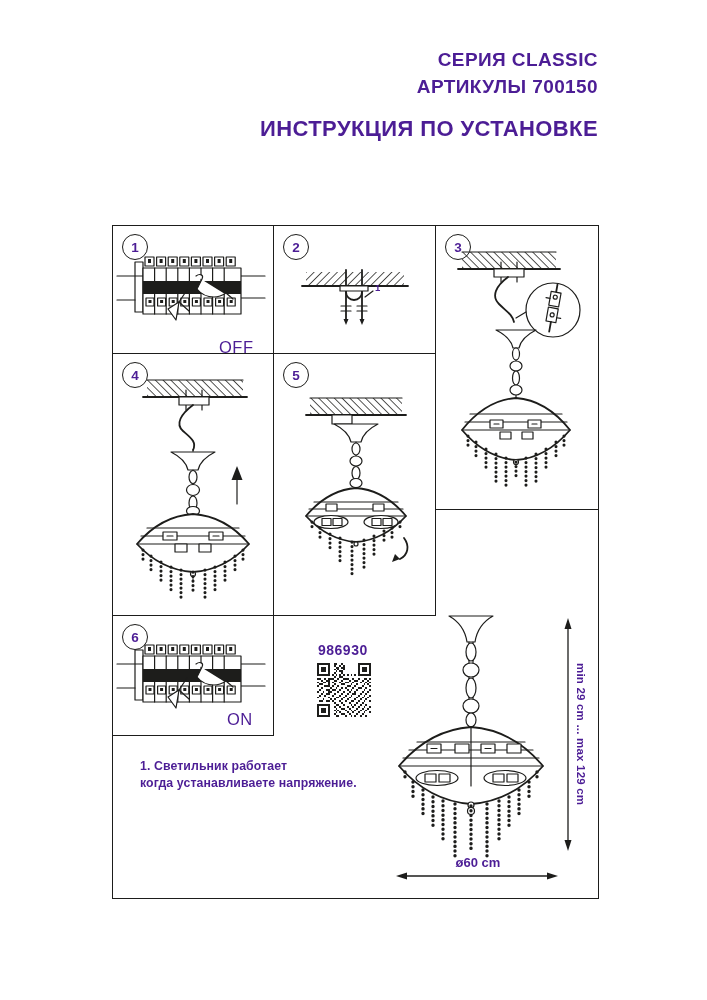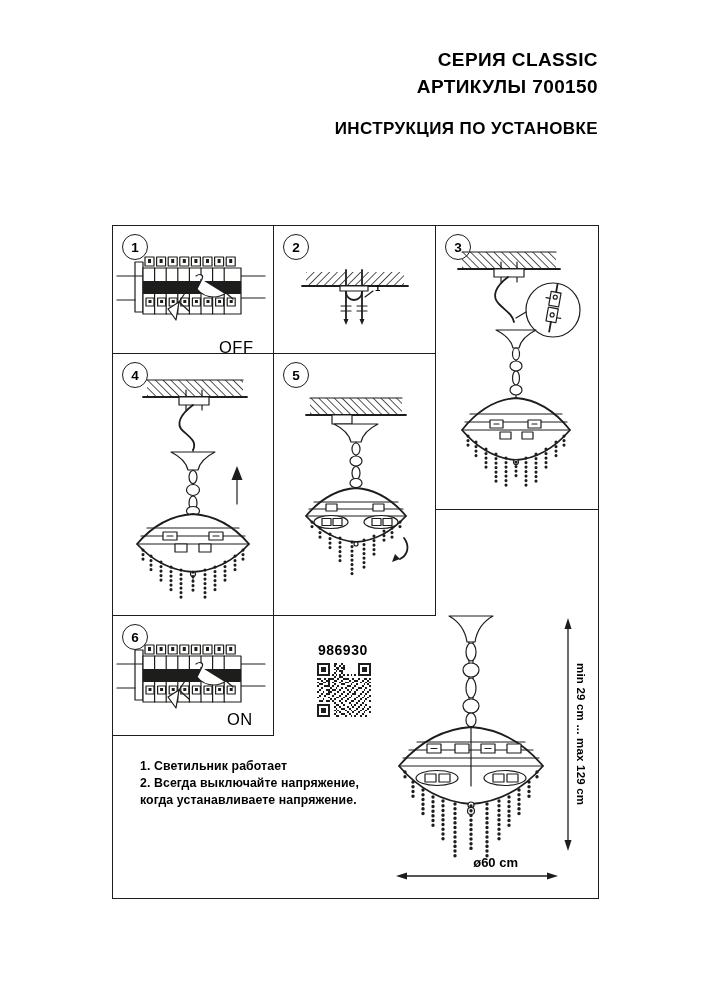--- a/index.html
+++ b/index.html
@@ -1,26 +1,26 @@
 <!DOCTYPE html>
 <html><head>
 <meta charset="utf-8">
 <style>
   html,body { margin:0; padding:0; background:#e8e8e8; }
   .page {
     position:relative; width:707px; height:1000px; margin:0 auto;
     background:#ffffff; overflow:hidden;
     font-family:"Liberation Sans","DejaVu Sans",sans-serif;
-    color:#000000;
+    color:#4c1d95;
   }
   
   .header { position:absolute; top:46px; right:109px; text-align:right; font-weight:bold; }
   .header .l1 { font-size:19px; line-height:27px; letter-spacing:0.4px; }
   .header .block2 { margin-top:16px; }
-  .header .l2 { font-size:17px; line-height:25px; letter-spacing:0.4px; }
+  .header .l2 { font-size:22px; line-height:25px; letter-spacing:0.4px; }
 
   
   .frame { position:absolute; left:112px; top:225px; width:487px; height:674px;
            border:1.4px solid #1d1d1b; box-sizing:border-box; }
   .panel { position:absolute; box-sizing:border-box; }
   .b-r { border-right:1.4px solid #1d1d1b; }
   .b-b { border-bottom:1.4px solid #1d1d1b; }
   .p1 { left:0;     top:0;     width:161px; height:128px; }
   .p2 { left:161px; top:0;     width:162px; height:128px; }
   .p3 { left:323px; top:0;     width:162px; height:284px; }
@@ -52,21 +52,21 @@
   .qr-label { position:absolute; left:205px; top:416px; font-size:14px; font-weight:bold; letter-spacing:0.5px; }
   .qr { position:absolute; left:204px; top:437px; }
   .big-draw { position:absolute; left:276px; top:388px; }
 
   .dim-v { position:absolute; left:448px; top:391px; }
   .dim-v-label { position:absolute; left:460px; top:391px; width:16px; height:235px;
                  display:flex; align-items:center; justify-content:center; }
   .dim-v-label span { writing-mode:vertical-rl; font-size:11.5px; font-weight:bold;
                       white-space:nowrap; letter-spacing:0.2px; }
   .dim-h { position:absolute; left:282px; top:643px; }
-  .dim-h-label { position:absolute; left:325px; top:629px; width:80px; text-align:right;
+  .dim-h-label { position:absolute; left:325px; top:629px; width:80px; text-align:center;
                  font-size:13px; font-weight:bold; }
   .dim line { stroke:#1d1d1b; stroke-width:1.3; }
   .dim polygon { fill:#1d1d1b; stroke:none; }
 
   .notes { position:absolute; left:27px; top:532px; font-size:12.3px; font-weight:bold;
            line-height:17px; letter-spacing:0.1px; white-space:nowrap; }
 </style>
 </head>
 <body>
 
@@ -502,18 +502,17 @@
 
     <div class="dim-h-label">ø60 cm</div>
     <svg class="dim dim-h" width="164" height="14">
       <line x1="9" y1="7" x2="155" y2="7"></line>
       <polygon points="1,7 12,3.5 12,10.5"></polygon>
       <polygon points="163,7 152,3.5 152,10.5"></polygon>
     </svg>
 
     <div class="notes">
       <div>1. Светильник работает</div>
-      <div>2. Всегда выключайте напряжение,</div>
       <div>когда устанавливаете напряжение.</div>
     </div>
 
   </div>
 </div>
 
 </body></html>

